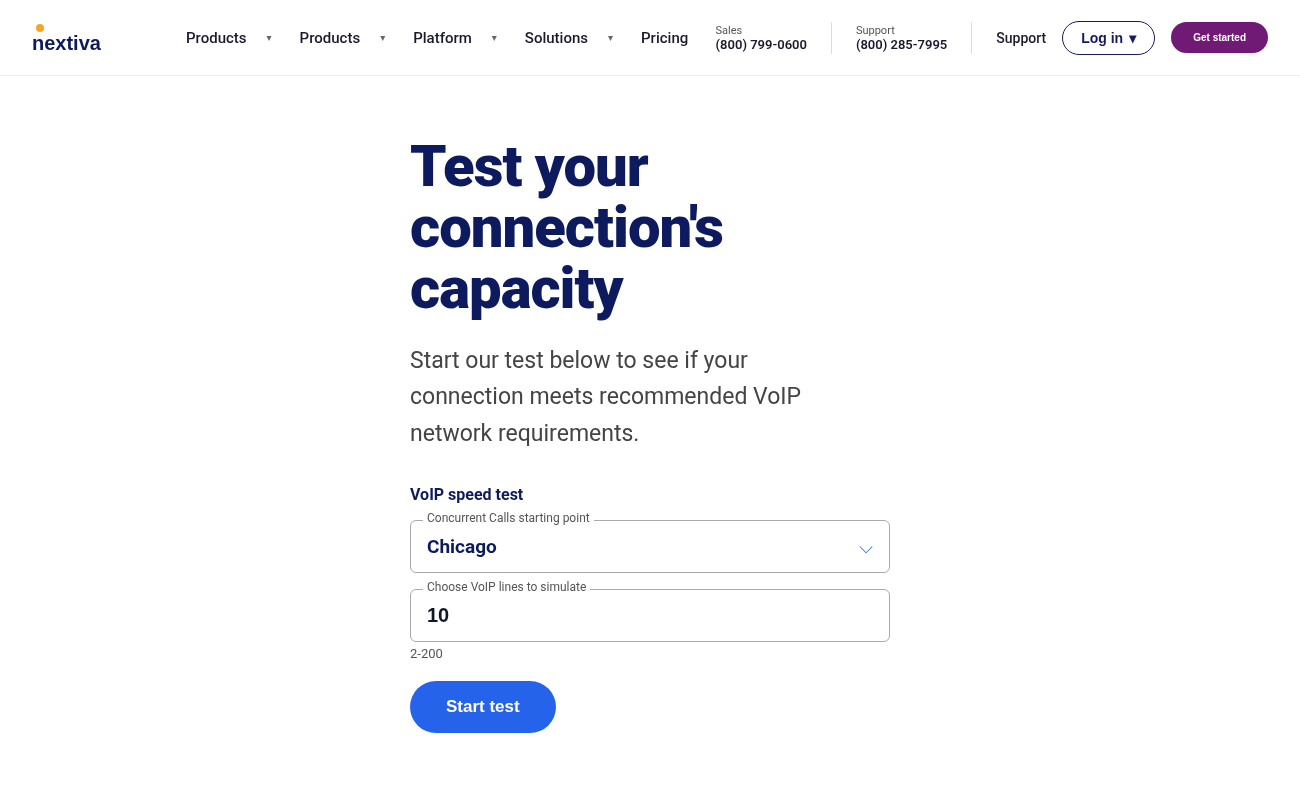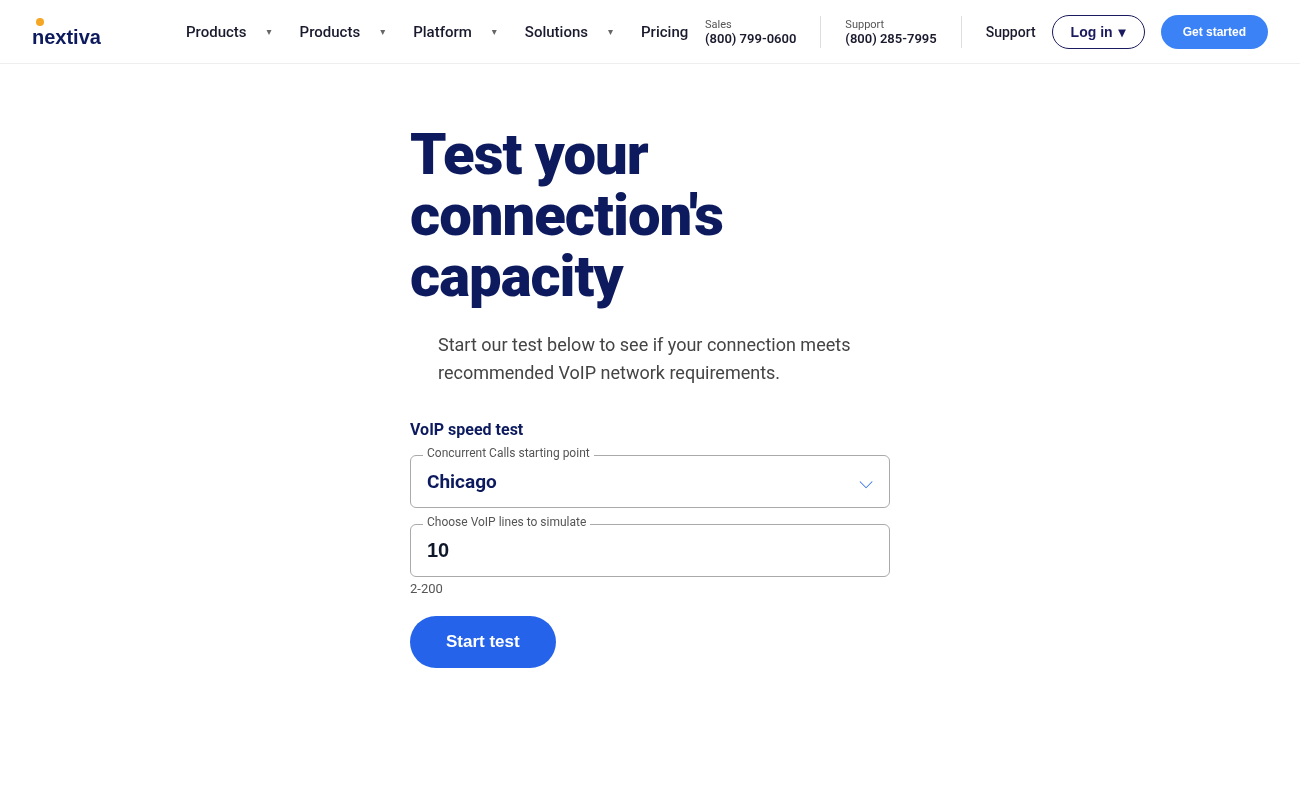--- a/index.html
+++ b/index.html
@@ -3,21 +3,21 @@
   <meta charset="utf-8">
   <style>
     * { box-sizing: border-box; margin: 0; padding: 0; }
     body { font-family: -apple-system, BlinkMacSystemFont, 'Segoe UI', Roboto, sans-serif; background: #fff; color: #1a1a2e; }
 
     
     .navbar {
       display: flex;
       align-items: center;
       padding: 0 32px;
-      height: 64px;
+      height: 76px;
       border-bottom: 1px solid #eee;
       gap: 0;
     }
     .logo {
       display: flex;
       align-items: center;
       margin-right: 32px;
       text-decoration: none;
     }
     .nav-links {
@@ -92,25 +92,25 @@
       border: 1.5px solid #1a1a5e;
       border-radius: 24px;
       font-size: 14px;
       font-weight: 600;
       color: #1a1a5e;
       cursor: pointer;
       background: #fff;
     }
     .get-started-btn {
       padding: 10px 22px;
-      background: #3b82f6;
+      background: #701a75;
       color: #fff;
       border: none;
       border-radius: 24px;
-      font-size: 12px;
+      font-size: 10px;
       font-weight: 700;
       cursor: pointer;
     }
 
     
     .main {
       display: flex;
       align-items: center;
       padding: 60px 80px 60px 80px;
       min-height: calc(792px - 64px);
@@ -123,26 +123,25 @@
     }
     .hero-title {
       font-size: 58px;
       font-weight: 900;
       color: #0d1b5e;
       line-height: 1.05;
       margin-bottom: 24px;
       letter-spacing: -1px;
     }
     .hero-subtitle {
-      font-size: 18px;
+      font-size: 23px;
       color: #444;
       line-height: 1.6;
       margin-bottom: 32px;
       max-width: 430px;
-      margin-left: 28px;
     }
     .voip-label {
       font-size: 16px;
       font-weight: 700;
       color: #0d1b5e;
       margin-bottom: 16px;
     }
     .form-group {
       margin-bottom: 16px;
     }

